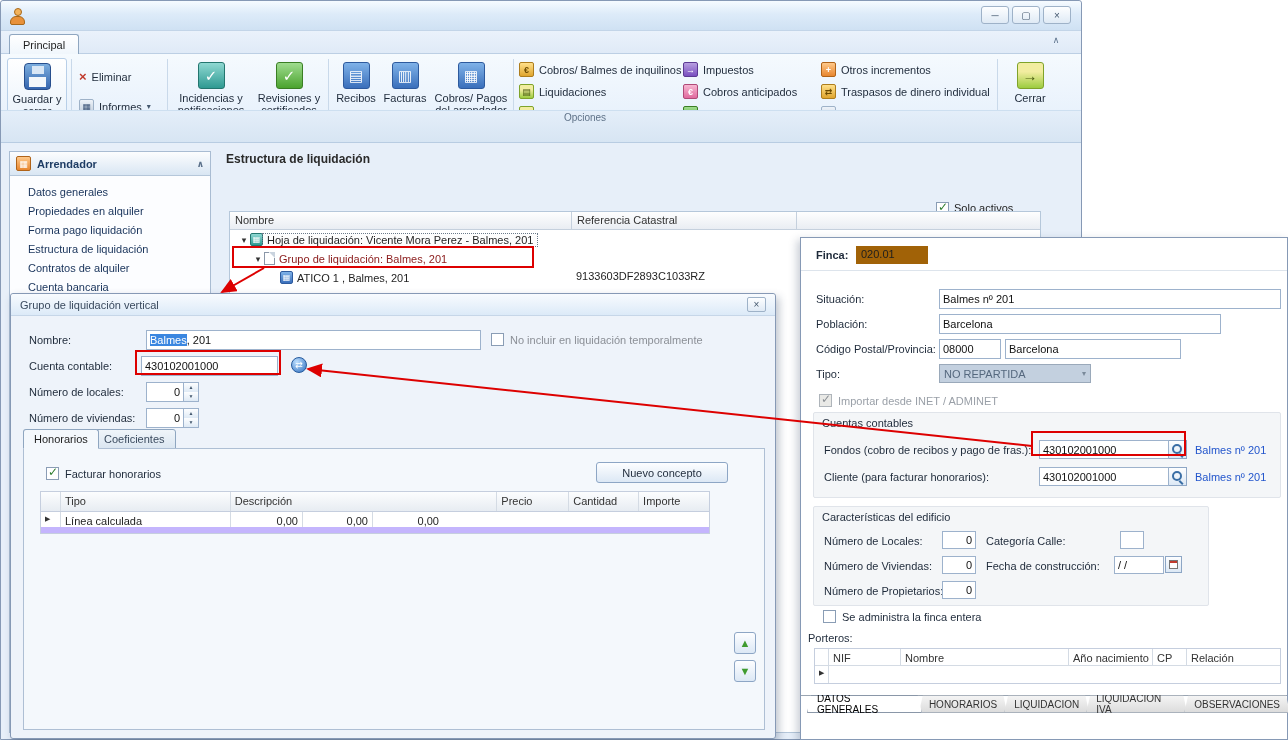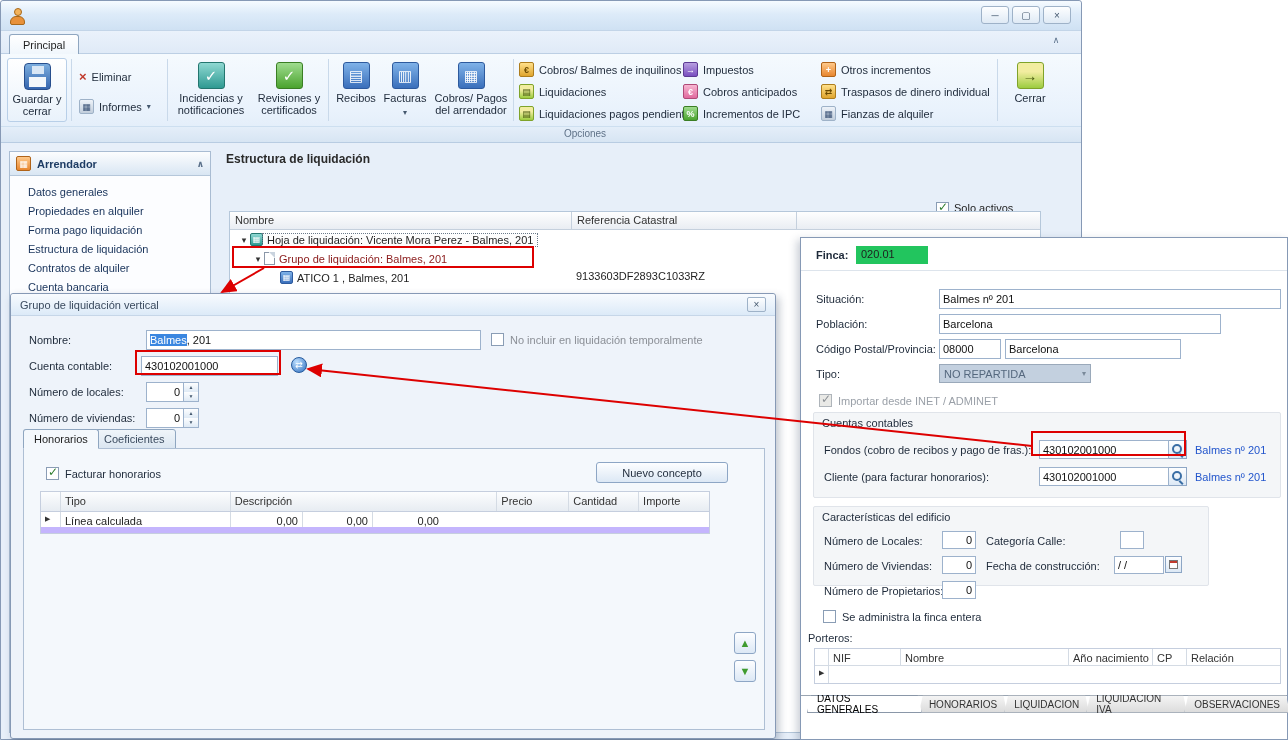--- a/index.html
+++ b/index.html
@@ -27,21 +27,21 @@
     background:linear-gradient(#eaf2fb,#dfeaf7); border-bottom:1px solid #bccfe4; }
   .tab-principal { position:absolute; left:8px; top:3px; height:20px; padding:0 13px;
     background:linear-gradient(#ffffff,#f0f6fc); border:1px solid #8fa6c0; border-bottom:none;
     border-radius:3px 3px 0 0; display:flex; align-items:center; cursor:pointer; }
   .collapse-btn { position:absolute; right:16px; top:4px; width:18px; height:15px; text-align:center;
     color:#5a708a; font-size:9px; cursor:pointer; }
 
   
   .ribbon { position:absolute; left:0; top:53px; right:0; height:89px;
     background:linear-gradient(#f5fafe,#e9f2fc 65%,#dfebf8); border-bottom:1px solid #b8cce2; }
-  .ribbon-footer { position:absolute; left:0; bottom:0; right:0; height:16px;
+  .ribbon-footer { position:absolute; left:0; bottom:0; right:0; height:32px;
     background:linear-gradient(#e4eef9,#d7e5f3); border-top:1px solid #cddff0;padding-left:12px; }
   .opciones-label { position:absolute; left:584px; transform:translateX(-50%); top:1px; color:#5f7288; font-size:10px; }
   .rb-sep { position:absolute; top:5px; height:62px; width:1px; background:#c9d9ea; }
   .big-btn { position:absolute; top:4px; height:64px; display:flex; flex-direction:column; align-items:center;
     padding-top:4px; gap:3px; border-radius:3px; text-align:center; line-height:12px; color:#1e2a3a; cursor:pointer; }
   .big-btn.hl { border:1px solid #b8cfe8; background:linear-gradient(#ffffff,#e9f2fb); }
   .small-btn { position:absolute; display:flex; align-items:center; gap:5px; height:17px; color:#1e2a3a; cursor:pointer; white-space:nowrap; }
   .dd { font-size:8px; color:#44586e; }
 
   
@@ -380,21 +380,21 @@
       </div>
 
       <div class="btn arrow-btn green-arr" style="left:710px;top:183px;">▲</div>
       <div class="btn arrow-btn green-arr" style="left:710px;top:211px;">▼</div>
     </div>
   </div>
 
   <div id="finca-window">
 
     <span class="f-label" style="left:15px;top:11px;font-weight:bold;">Finca:</span>
-    <span style="position:absolute;left:55px;top:8px;width:72px;height:18px;background:#22c55e;padding:2px 5px;">020.01</span>
+    <span style="position:absolute;left:55px;top:8px;width:72px;height:18px;background:#a16207;padding:2px 5px;">020.01</span>
     <div style="position:absolute;left:0;top:32px;right:0;height:1px;background:#dde4ec;"></div>
 
     <span class="f-label" style="left:15px;top:55px;">Situación:</span>
     <input class="tf" style="position: absolute; left: 138px; top: 51px; width: 342px;" value="Balmes nº 201">
 
     <span class="f-label" style="left:15px;top:80px;">Población:</span>
     <input class="tf" style="position: absolute; left: 138px; top: 76px; width: 282px;" value="Barcelona">
 
     <span class="f-label" style="left:15px;top:105px;">Código Postal/Provincia:</span>
     <input class="tf" style="position: absolute; left: 138px; top: 101px; width: 62px;" value="08000">
@@ -418,21 +418,21 @@
         </span>
       <span class="link" style="left:381px;top:31px;">Balmes nº 201</span>
       <span class="f-label" style="left:10px;top:58px;">Cliente (para facturar honorarios):</span>
       <input class="tf" style="position: absolute; left: 225px; top: 54px; width: 130px; height: 19px;" value="430102001000">
       <span class="mag-btn" style="left:355px;top:54px;">
           <span class="mag"></span>
         </span>
       <span class="link" style="left:381px;top:58px;">Balmes nº 201</span>
     </div>
 
-    <div class="group-box" style="left:12px;top:268px;width:396px;height:80px;">
+    <div class="group-box" style="left:12px;top:268px;width:396px;height:100px;">
       <span class="f-label" style="left:8px;top:4px;">Características del edificio</span>
       <span class="f-label" style="left:10px;top:28px;">Número de Locales:</span>
       <input class="tf num" style="position: absolute; left: 128px; top: 24px; width: 34px; height: 18px;" value="0">
       <span class="f-label" style="left:172px;top:28px;">Categoría Calle:</span>
       <input class="tf" style="position: absolute; left: 306px; top: 24px; width: 24px; height: 18px;">
       <span class="f-label" style="left:10px;top:53px;">Número de Viviendas:</span>
       <input class="tf num" style="position: absolute; left: 128px; top: 49px; width: 34px; height: 18px;" value="0">
       <span class="f-label" style="left:172px;top:53px;">Fecha de construcción:</span>
       <input class="tf" style="position: absolute; left: 300px; top: 49px; width: 50px; height: 18px;" value="/ /">
       <span class="cal-btn" style="left:351px;top:49px;">

